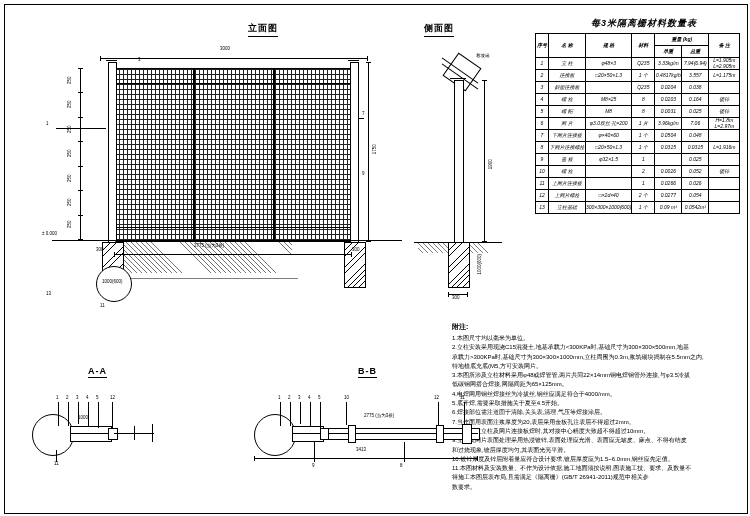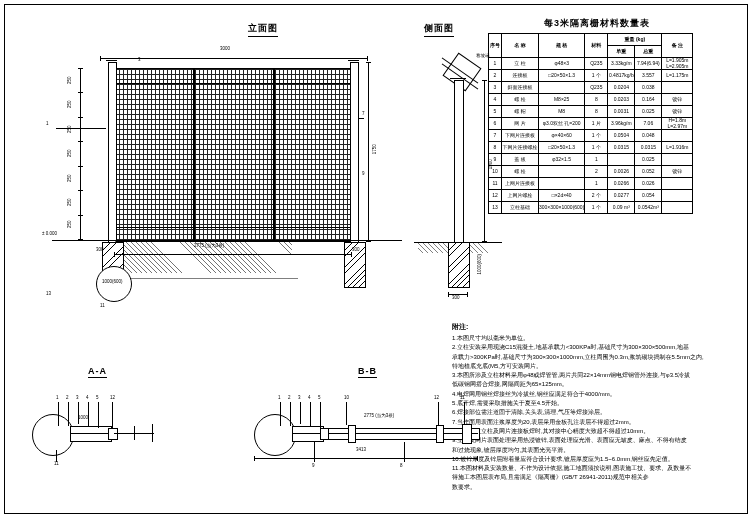--- a/index.html
+++ b/index.html
@@ -41,21 +41,21 @@
     background-image:repeating-linear-gradient(-45deg,#000 0 0.5px,transparent 0.5px 4px);
   }
   .ground{position:absolute;height:1px;background:#000;}
   .dim{position:absolute;}
   .dim .bar{position:absolute;height:1px;background:#000;left:0;right:0;top:50%;}
   .dim .tick{position:absolute;width:1px;height:5px;background:#000;top:calc(50% - 2px);}
   .dimv .bar{position:absolute;width:1px;background:#000;top:0;bottom:0;left:50%;}
   .dimv .tick{position:absolute;height:1px;width:5px;background:#000;left:calc(50% - 2px);}
 
   
-  #table-wrap{left:488px;top:33px;}
+  #table-wrap{left:535px;top:33px;font-style:italic;}
   table.mat{border-collapse:collapse;font-size:5px;}
   table.mat th, table.mat td{
     border:0.7px solid #000;text-align:center;vertical-align:middle;
     padding:0;height:11px;line-height:1.05;white-space:nowrap;
   }
   table.mat th{font-weight:bold;}
   .c0{width:12px;} .c1{width:36px;} .c2{width:44px;} .c3{width:22px;}
   .c4{width:26px;} .c5{width:26px;} .c6{width:30px;}
 
   

